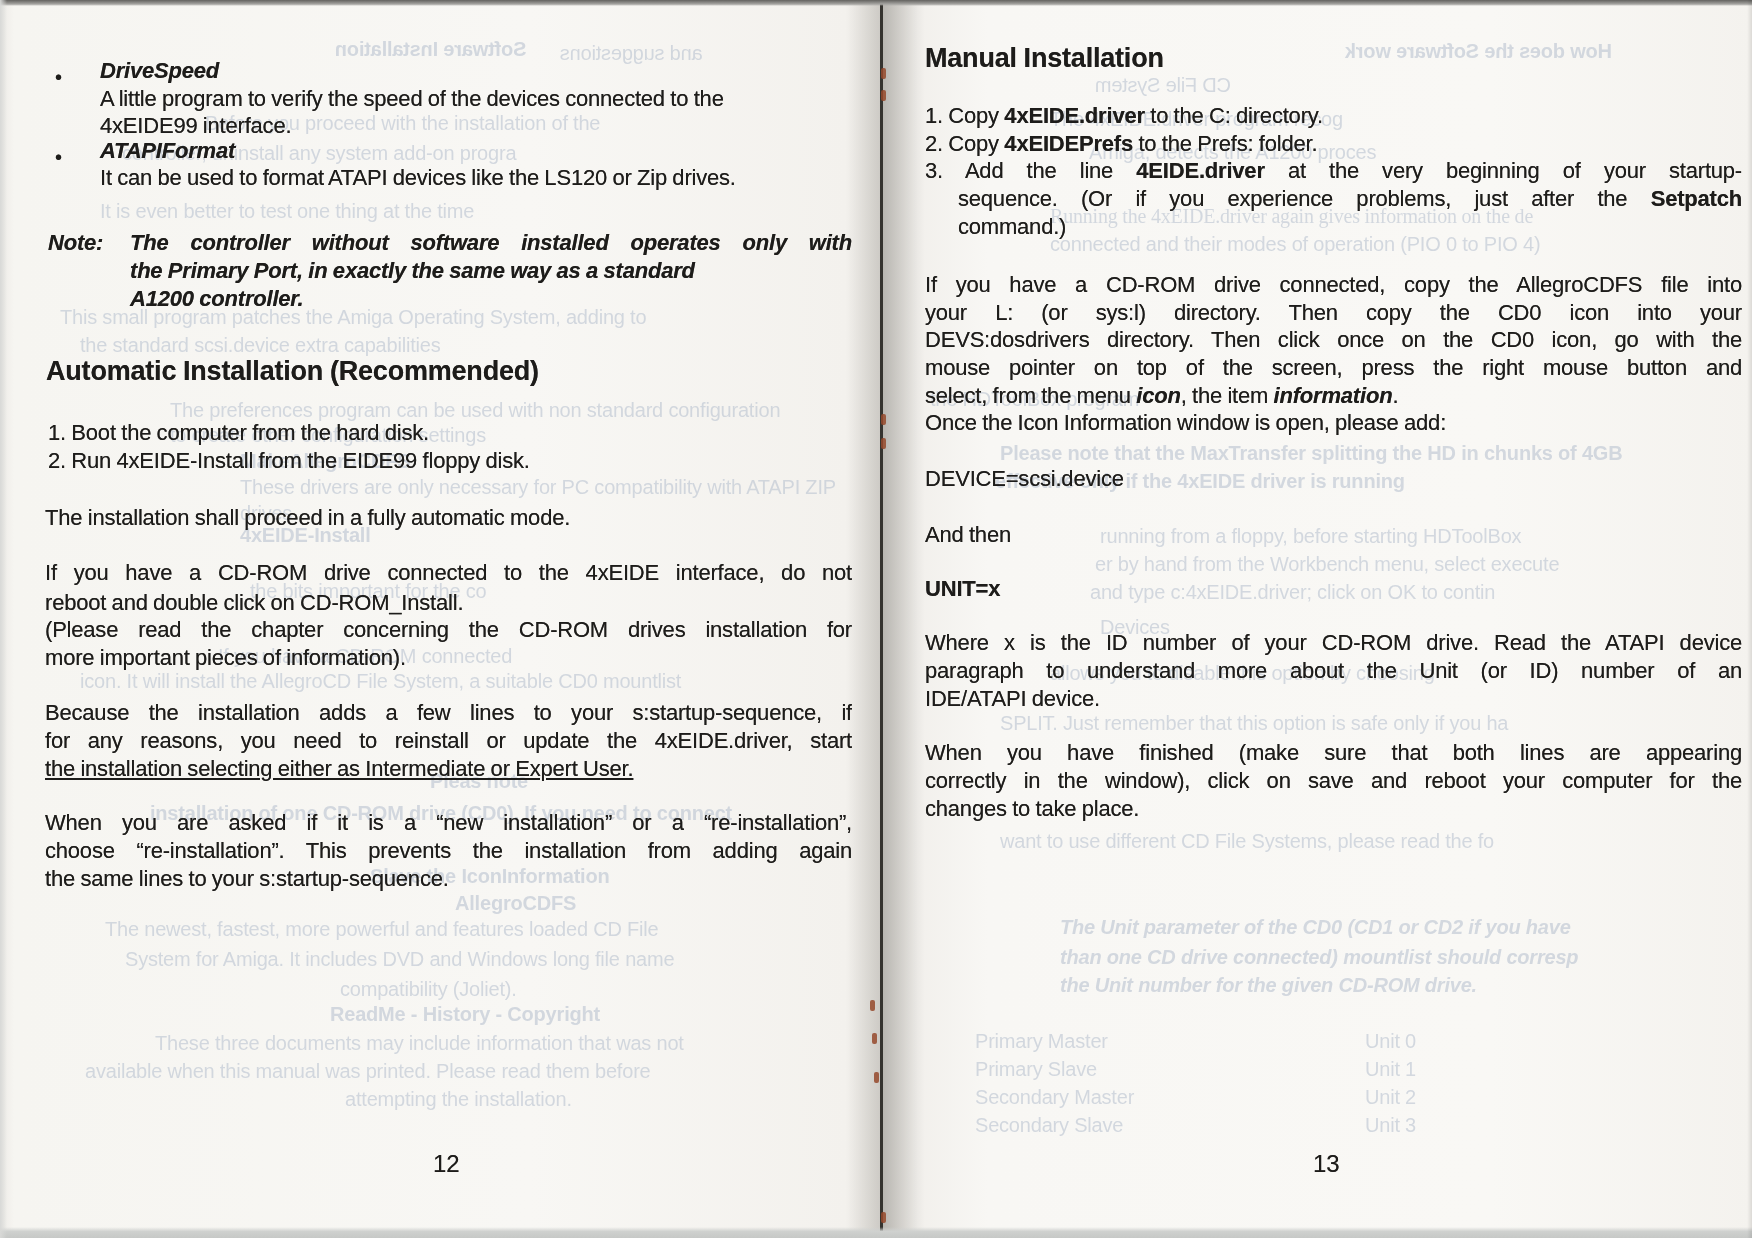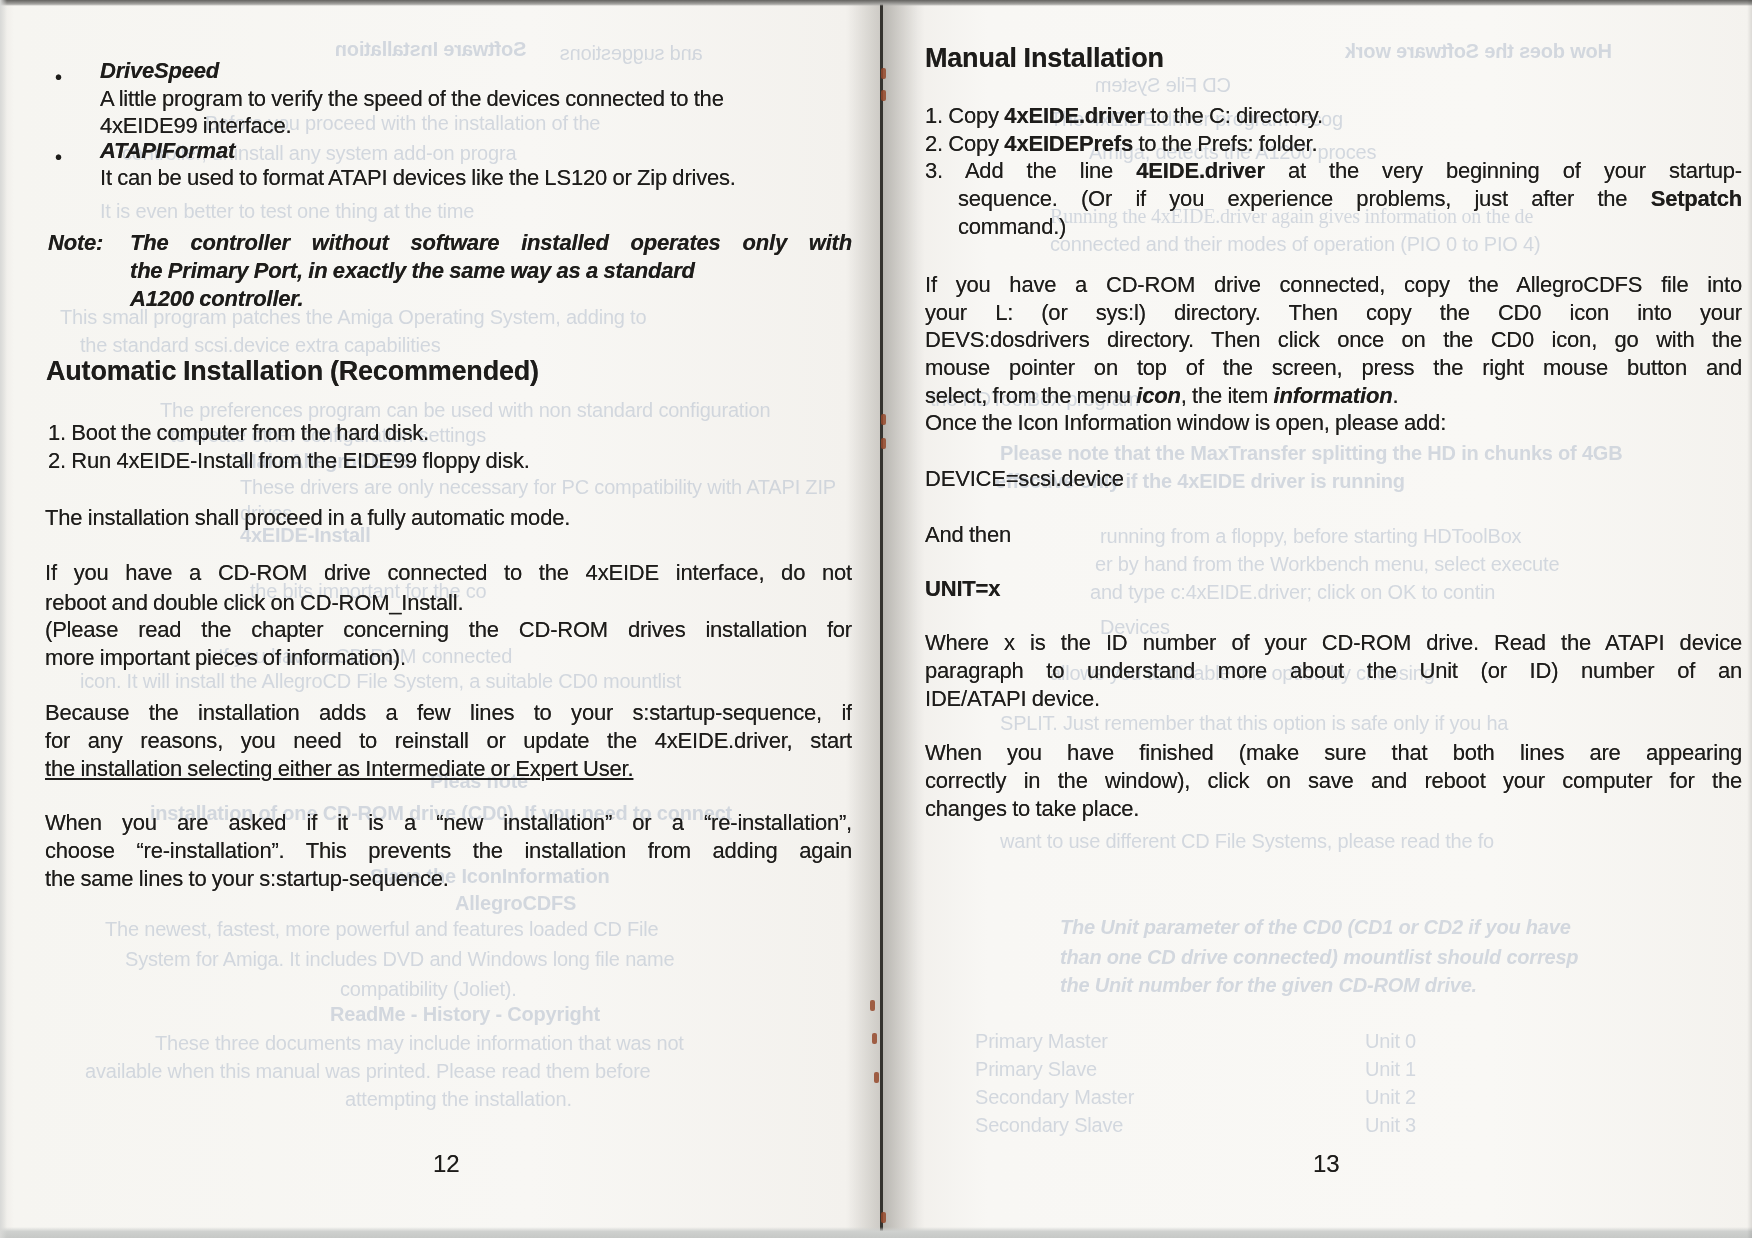--- a/index.html
+++ b/index.html
@@ -68,21 +68,21 @@
     </div>
 
   <div id="ghost-layer">
       <div class="ghost b m" style="left: 335px; top: 38px;">Software Installation</div>
       <div class="ghost m" style="left: 560px; top: 42px;">and suggestions</div>
       <div class="ghost" style="left: 205px; top: 112px;">Before you proceed with the installation of the</div>
       <div class="ghost" style="left: 122px; top: 142px;">controller, uninstall any system add-on progra</div>
       <div class="ghost" style="left: 100px; top: 200px;">It is even better to test one thing at the time</div>
       <div class="ghost" style="left: 60px; top: 306px;">This small program patches the Amiga Operating System, adding to</div>
       <div class="ghost" style="left: 80px; top: 334px;">the standard scsi.device extra capabilities</div>
-      <div class="ghost" style="left: 160px; top: 399px;">The preferences program can be used with non standard configuration</div>
+      <div class="ghost" style="left: 170px; top: 399px;">The preferences program can be used with non standard configuration</div>
       <div class="ghost" style="left: 170px; top: 424px;">to create other configuration settings</div>
       <div class="ghost b" style="left: 240px; top: 450px;">MakeAllegroCDFS</div>
       <div class="ghost" style="left: 240px; top: 476px;">These drivers are only necessary for PC compatibility with ATAPI ZIP</div>
       <div class="ghost" style="left: 240px; top: 502px;">drives.</div>
       <div class="ghost b" style="left: 240px; top: 524px;">4xEIDE-Install</div>
       <div class="ghost" style="left: 250px; top: 580px;">the bits important for the co</div>
       <div class="ghost" style="left: 218px; top: 645px;">If you have a CD-ROM connected</div>
       <div class="ghost" style="left: 80px; top: 670px;">icon. It will install the AllegroCD File System, a suitable CD0 mountlist</div>
       <div class="ghost b" style="left: 430px; top: 770px;">Pleas note</div>
       <div class="ghost b" style="left: 150px; top: 786px; margin-top: 16px;">installation of one CD-ROM drive (CD0). If you need to connect</div>

